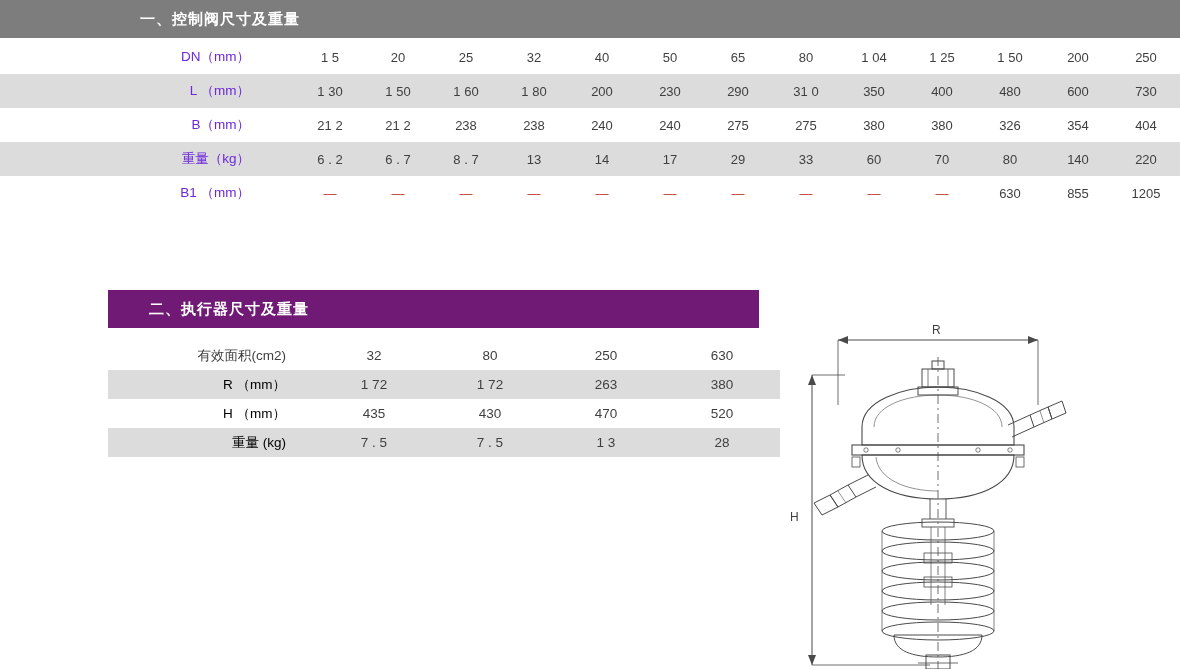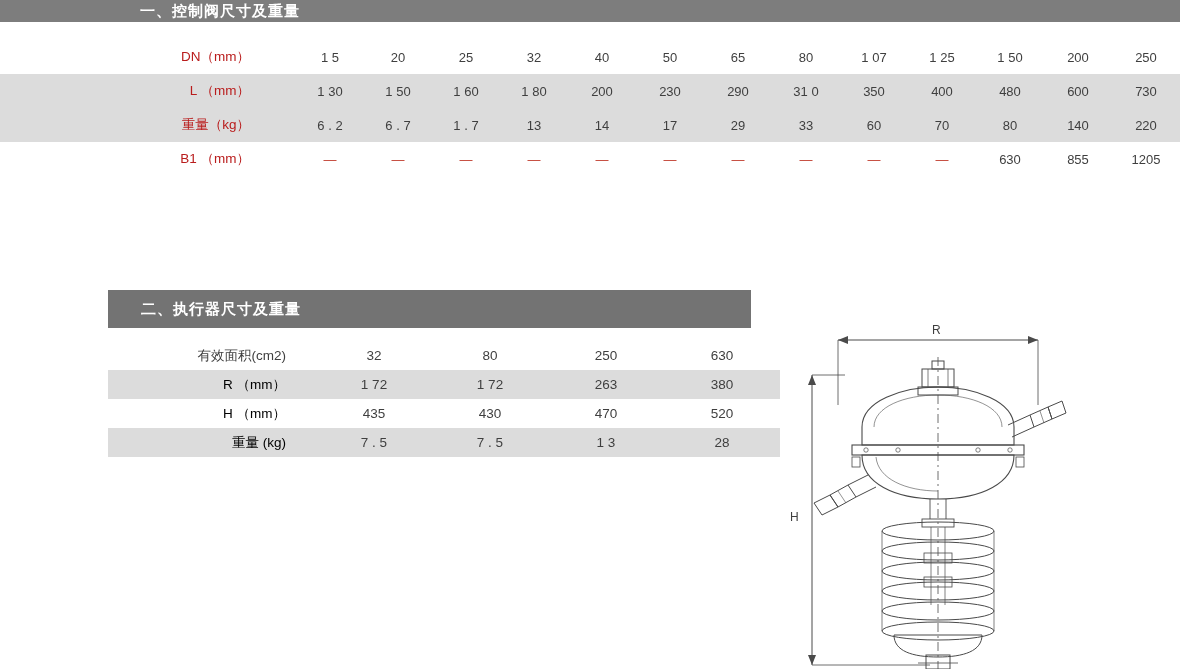--- a/index.html
+++ b/index.html
@@ -15,21 +15,21 @@
     position: relative;
     overflow: hidden;
   }
 
   
   .section1-header {
     position: absolute;
     left: 0;
     top: 0;
     width: 1180px;
-    height: 22px;
+    height: 38px;
     background: #7d7d7d;
     color: #ffffff;
     font-size: 15px;
     font-weight: bold;
     display: flex;
     align-items: center;
     letter-spacing: 1px;
   }
   .section1-header .title-text {
     margin-left: 140px;
@@ -57,43 +57,44 @@
   .table1 td {
     text-align: center;
     font-size: 13px;
     color: #3f3f3f;
     padding: 0;
   }
   .table1 td.rowlabel {
     width: 250px;
     text-align: right;
     padding-right: 46px;
-    color: #b91c1c;
+    color: #6d28d9;
     font-size: 13.5px;
     white-space: nowrap;
   }
   .table1 td.dash {
     color: #c0392b;
     font-size: 13px;
   }
 
   
   .section2-header {
     position: absolute;
     left: 108px;
     top: 290px;
     width: 643px;
     height: 38px;
-    background: #737373;
+    background: #701a75;
     color: #ffffff;
     font-size: 15px;
     font-weight: bold;
     display: flex;
     align-items: center;
     letter-spacing: 1px;
+    padding-left: 8px;
   }
   .section2-header .title-text {
     margin-left: 33px;
   }
 
   
   .table2 {
     position: absolute;
     left: 108px;
     top: 341px;
@@ -165,21 +166,21 @@
     <tr class="plain">
       <td class="rowlabel">DN（mm）</td>
       <td>1 5</td>
       <td>20</td>
       <td>25</td>
       <td>32</td>
       <td>40</td>
       <td>50</td>
       <td>65</td>
       <td>80</td>
-      <td>1 07</td>
+      <td>1 04</td>
       <td>1 25</td>
       <td>1 50</td>
       <td>200</td>
       <td>250</td>
     </tr>
     <tr class="shaded">
       <td class="rowlabel">L （mm）</td>
       <td>1 30</td>
       <td>1 50</td>
       <td>1 60</td>
@@ -187,25 +188,41 @@
       <td>200</td>
       <td>230</td>
       <td>290</td>
       <td>31 0</td>
       <td>350</td>
       <td>400</td>
       <td>480</td>
       <td>600</td>
       <td>730</td>
     </tr>
+    <tr class="plain">
+      <td class="rowlabel">B（mm）</td>
+      <td>21 2</td>
+      <td>21 2</td>
+      <td>238</td>
+      <td>238</td>
+      <td>240</td>
+      <td>240</td>
+      <td>275</td>
+      <td>275</td>
+      <td>380</td>
+      <td>380</td>
+      <td>326</td>
+      <td>354</td>
+      <td>404</td>
+    </tr>
     <tr class="shaded">
       <td class="rowlabel">重量（kg）</td>
       <td>6 . 2</td>
       <td>6 . 7</td>
-      <td>1 . 7</td>
+      <td>8 . 7</td>
       <td>13</td>
       <td>14</td>
       <td>17</td>
       <td>29</td>
       <td>33</td>
       <td>60</td>
       <td>70</td>
       <td>80</td>
       <td>140</td>
       <td>220</td>

